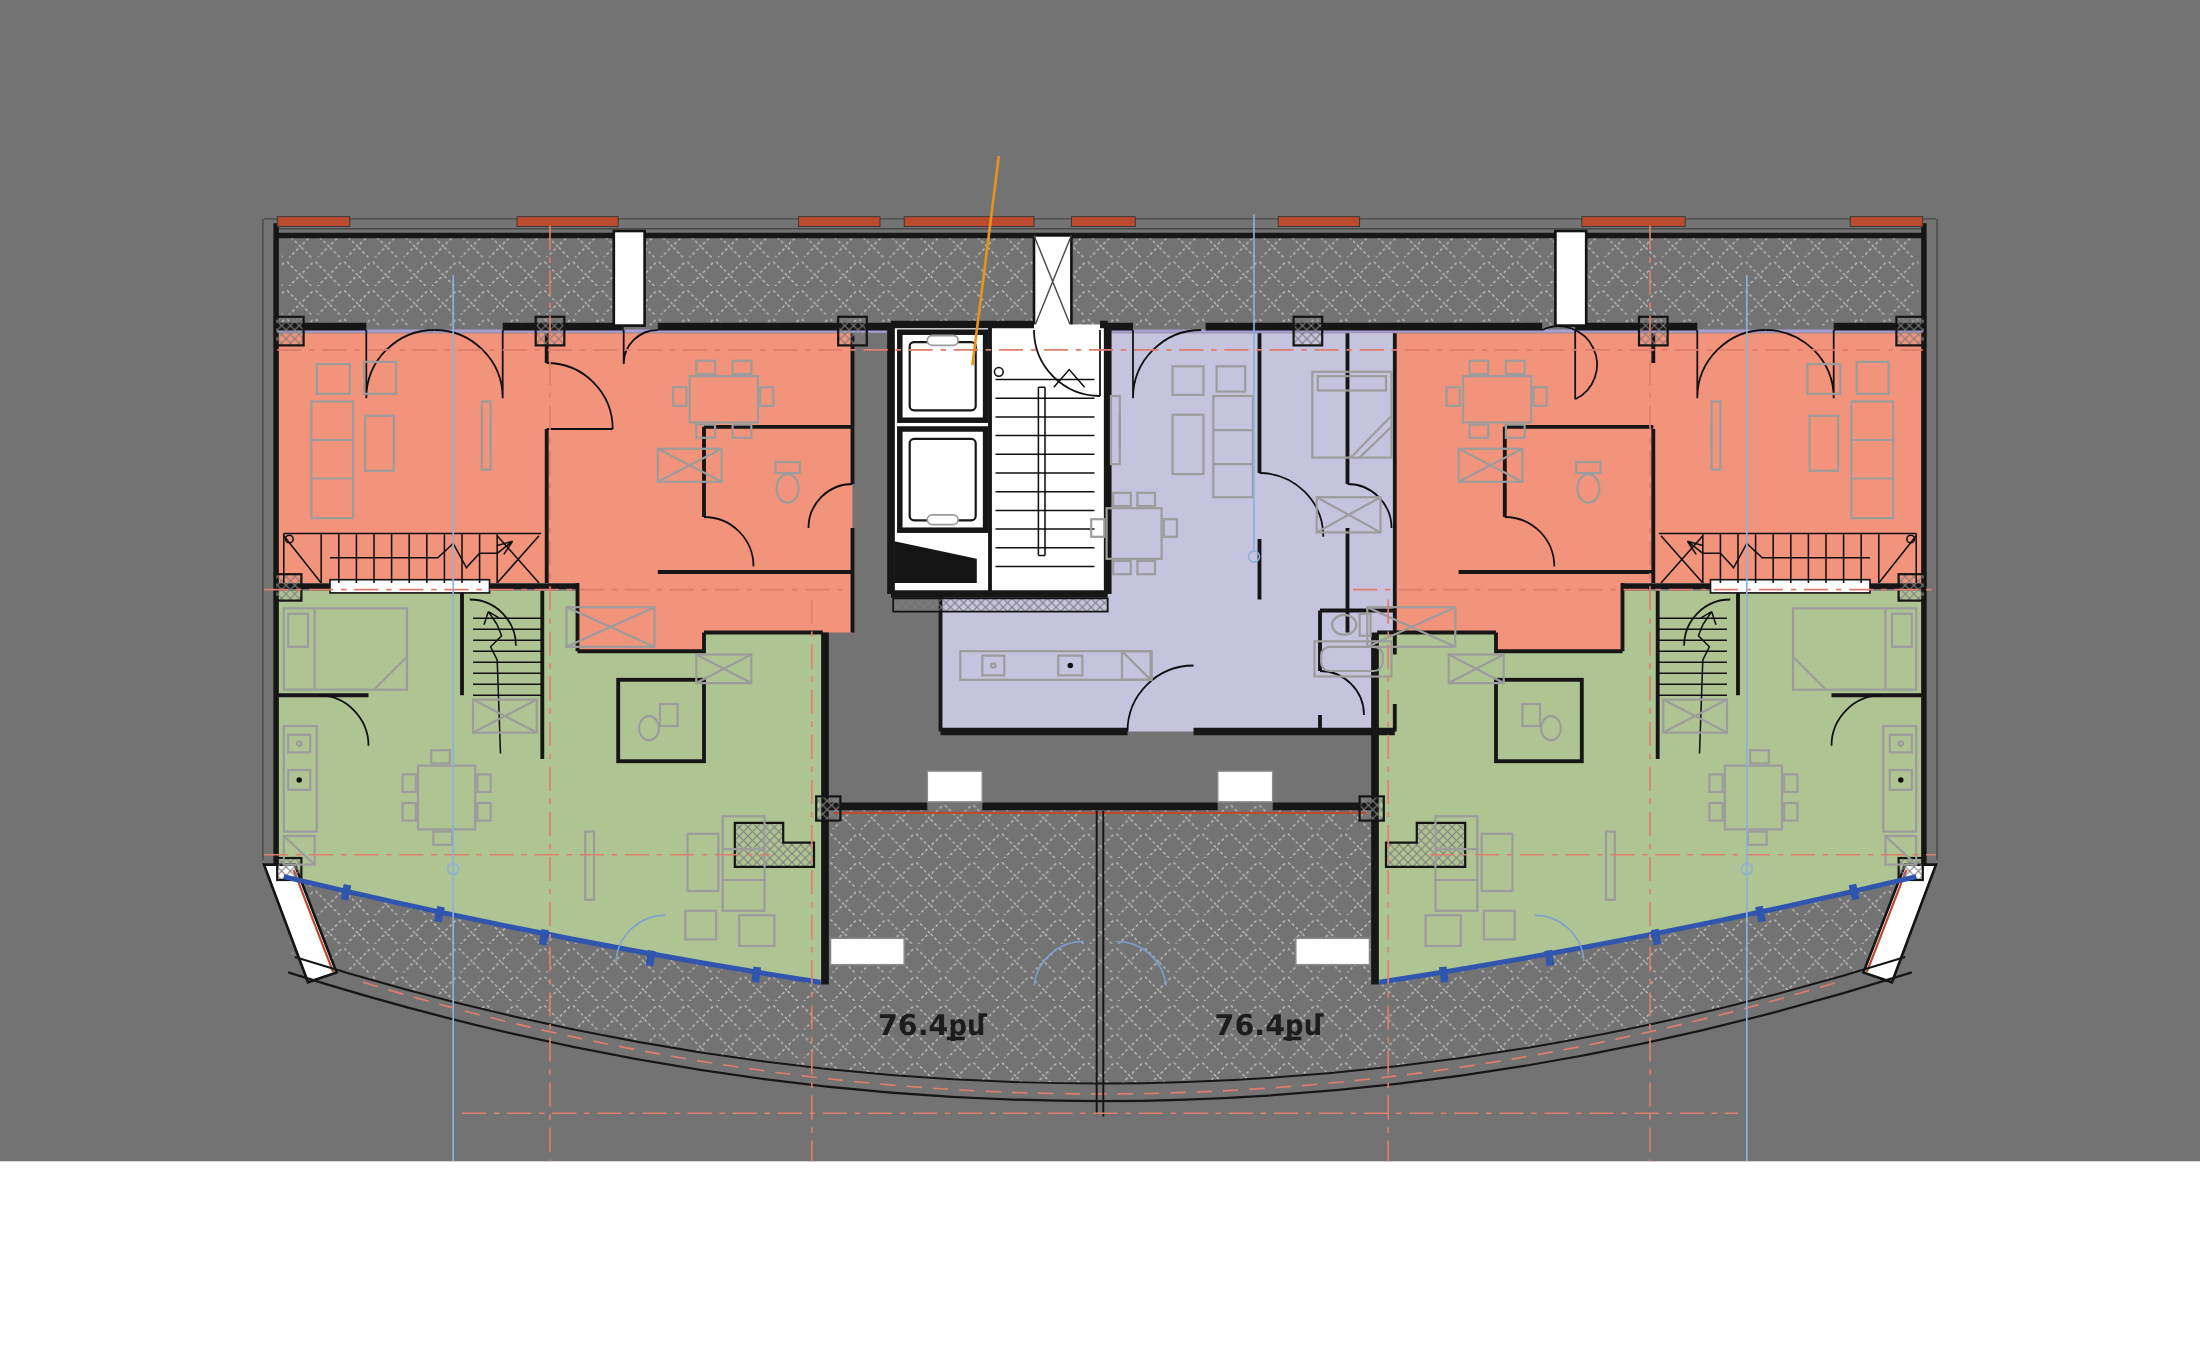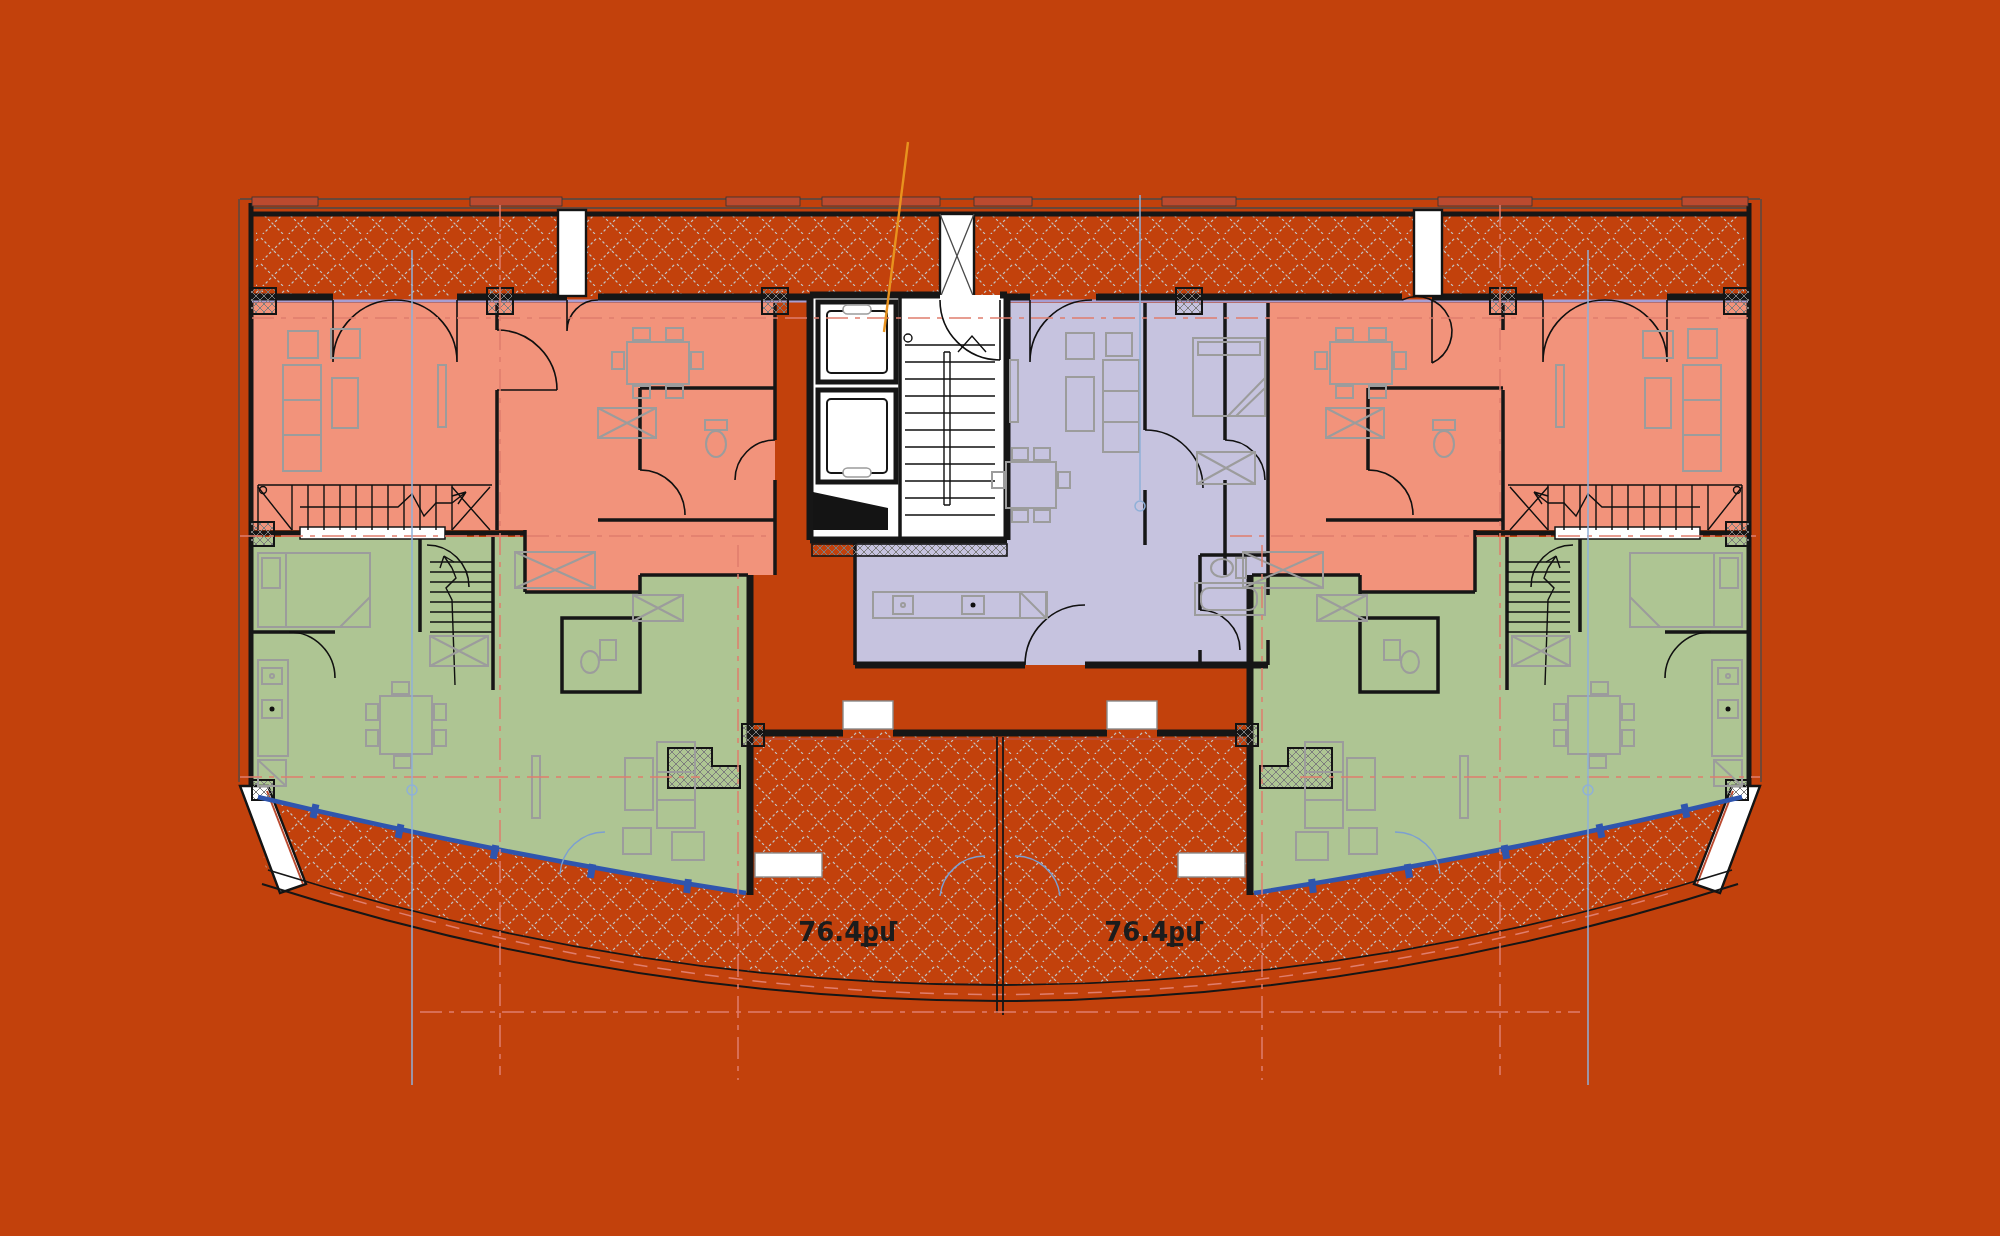--- a/index.html
+++ b/index.html
@@ -1,16 +1,16 @@
 <!DOCTYPE html>
 <html style="--apartment_salmon: #F2937B; --apartment_green: #AEC593; --apartment_purple: #C6C3DF; --wall: #161616; --furniture: #9C9C9C; --glazing_blue: #2F55AE; --centerline_red: #E07E6E; --centerline_blue: #8FB0D8; --leader_orange: #E8921E; --accent_red: #BB4A2F; --hatch: #C3C3C3;"><head>
 <meta charset="utf-8">
 <style>
   html,body{margin:0;padding:0;background:#ffffff;}
-  #stage{position:relative;width:2000px;height:1236px;background:#c2410c;overflow:hidden;}
+  #stage{position:relative;width:2000px;height:1056px;background:#737373;overflow:hidden;}
   svg{position:absolute;left:0;top:0;}
   .app-salmon{fill:var(--apartment_salmon,#F2937B);}
   .app-green{fill:var(--apartment_green,#AEC593);}
   .app-purple{fill:var(--apartment_purple,#C6C3DF);}
   .wall{stroke:var(--wall,#161616);fill:none;stroke-linecap:butt;}
   .w7{stroke-width:7;} .w5{stroke-width:5;} .w4{stroke-width:3.5;} .w2{stroke-width:2;}
   .thin{stroke:#4a4a4a;stroke-width:1.3;fill:none;}
   .furn{stroke:var(--furniture,#9C9C9C);stroke-width:2;fill:none;}
   .furnf{stroke:var(--furniture,#9C9C9C);stroke-width:1.6;fill:#ffffff;}
   .door{stroke:#101010;stroke-width:1.6;fill:none;}

